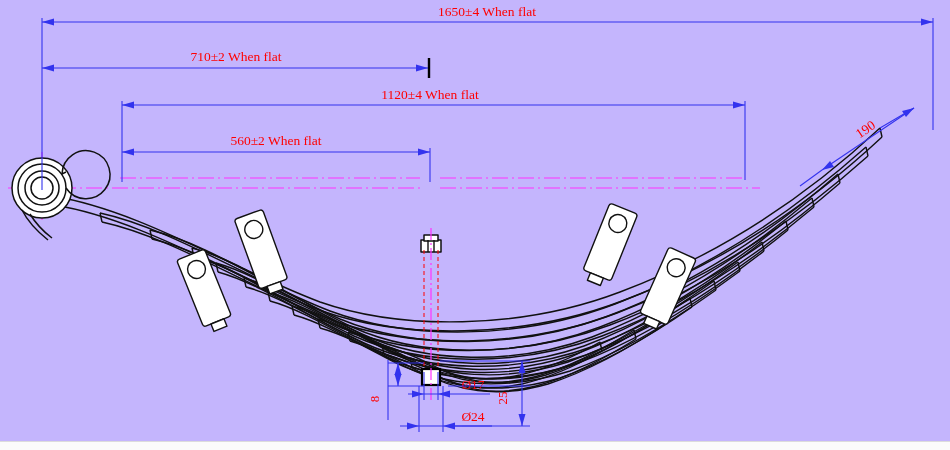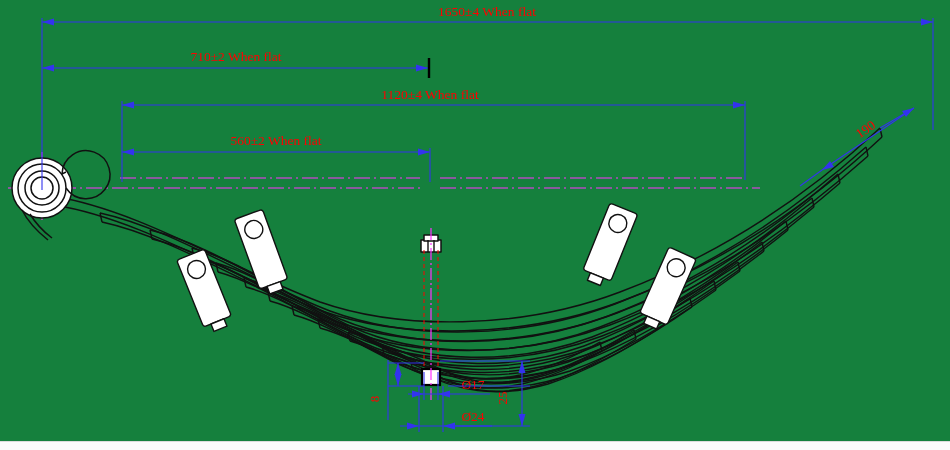--- a/index.html
+++ b/index.html
@@ -5,21 +5,21 @@
   html, body {
     margin: 0;
     padding: 0;
     background: #ffffff;
     font-family: "Liberation Serif", serif;
   }
   #stage {
     position: relative;
     width: 950px;
     height: 450px;
-    background: #15803d;
+    background: #c4b5fd;
     overflow: hidden;
   }
   svg#drawing {
     position: absolute;
     top: 0; left: 0;
     width: 950px;
     height: 450px;
     display: block;
   }
   .dim-text {

